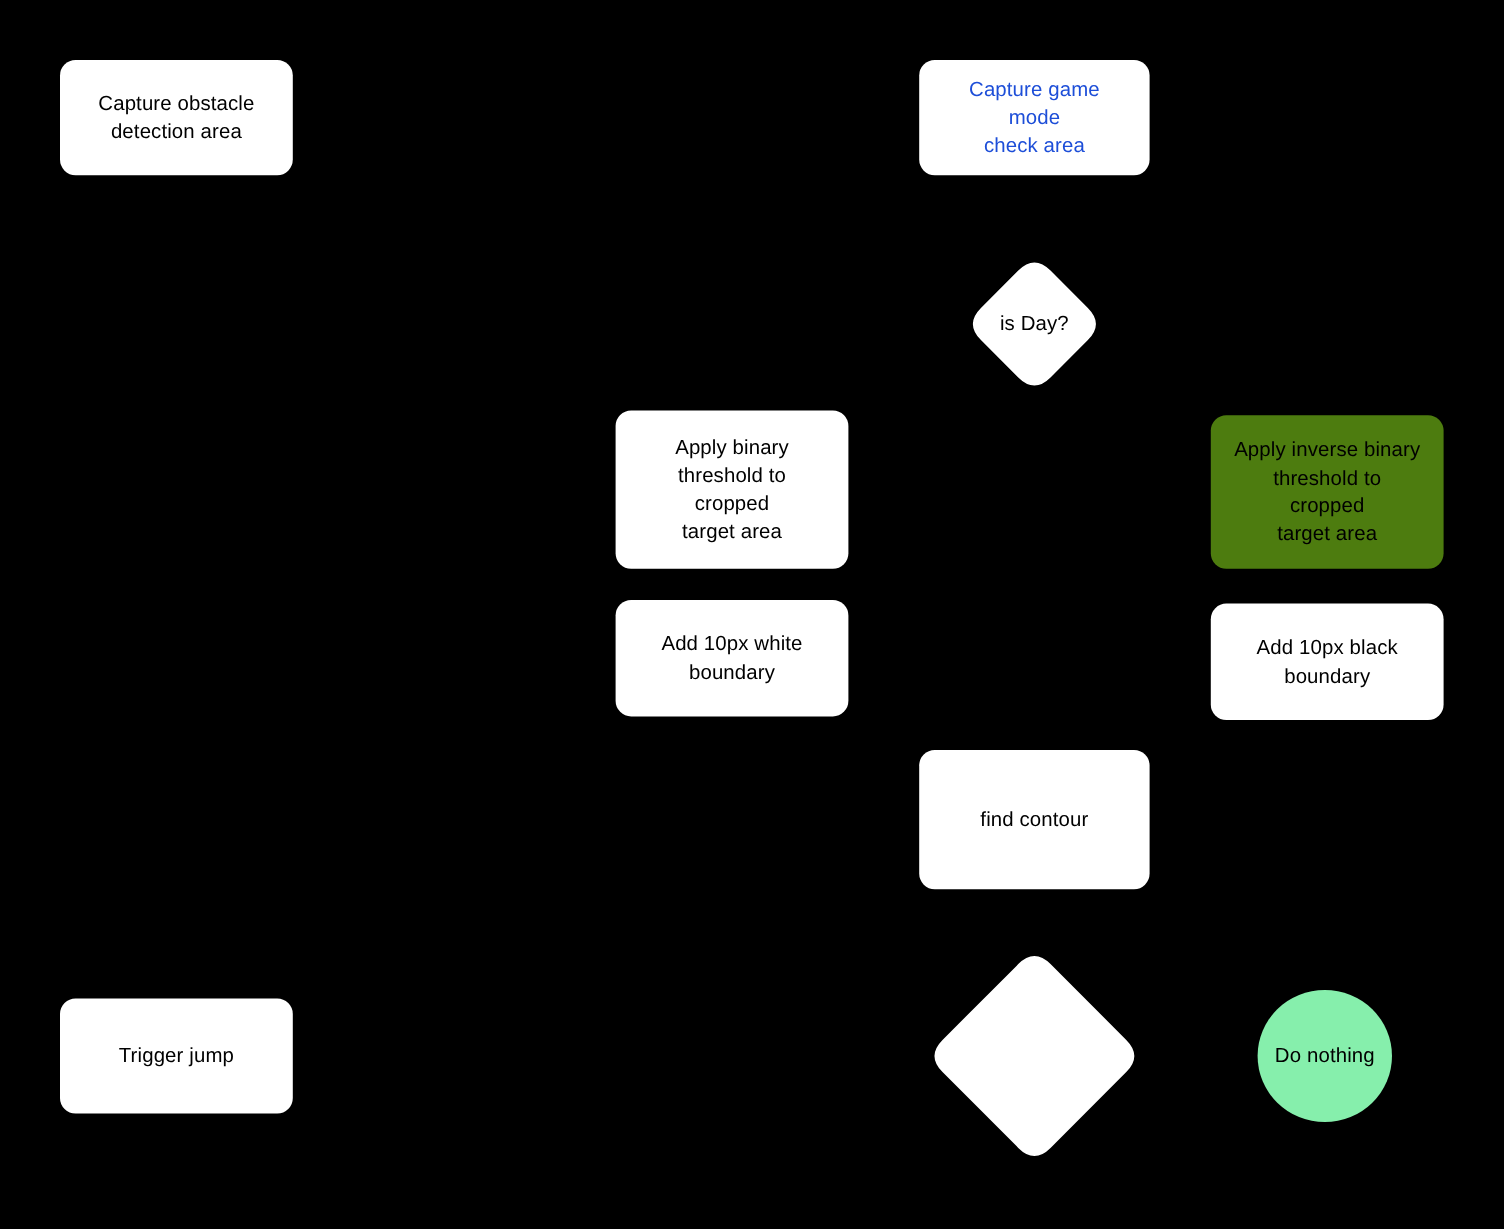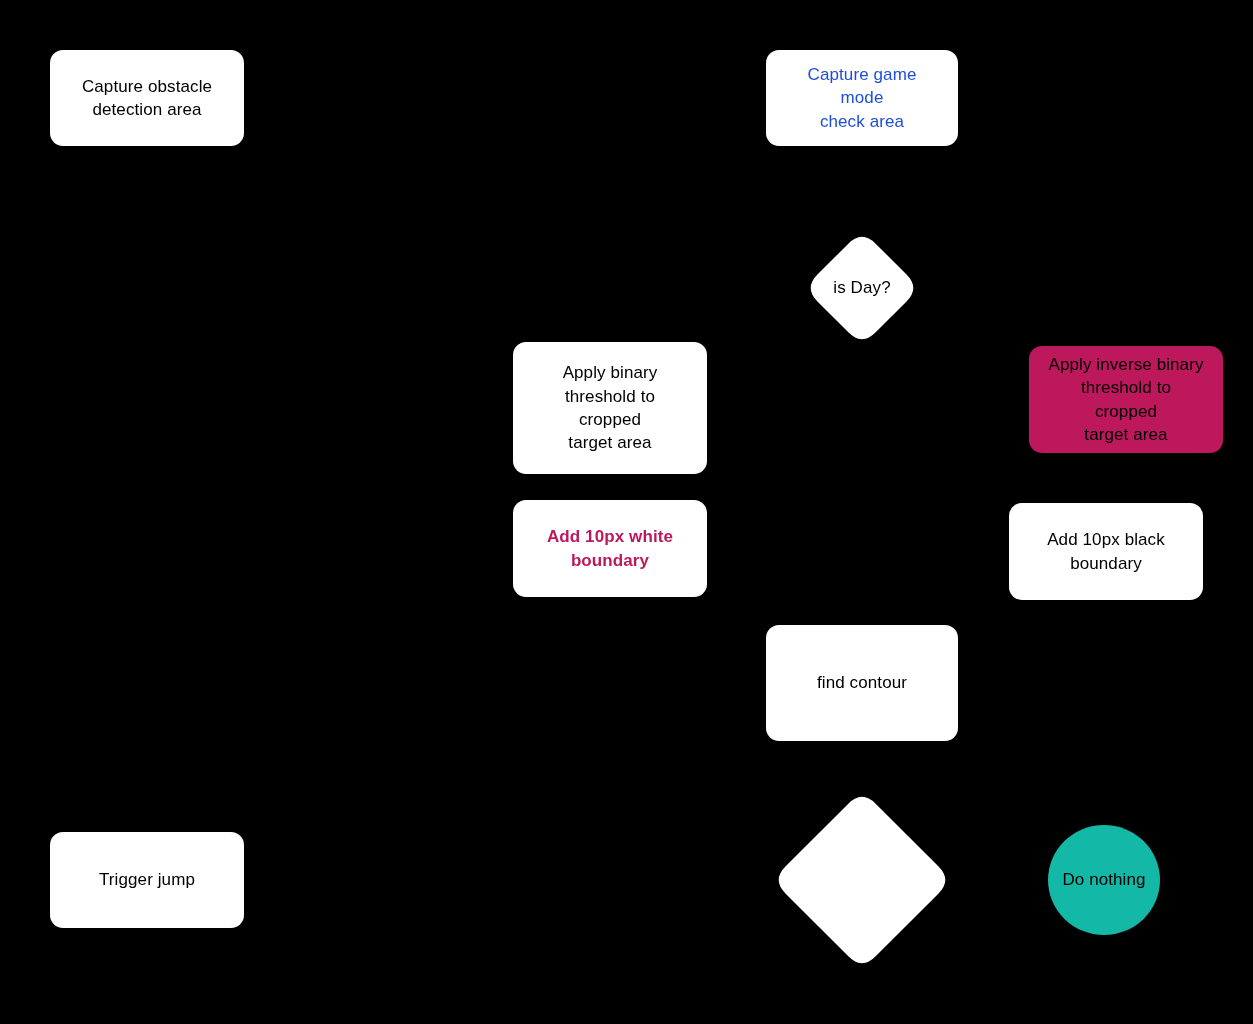--- a/index.html
+++ b/index.html
@@ -85,33 +85,33 @@
         <path d="M 862 673.5 L 862 776.75 L 862 776.75 L 862 880"></path>
         <path d="M 862 880 L 862 880 L 147 880 L 147 880"></path>
         <path d="M 862 880 L 862 880 L 1104 880 L 1104 880"></path>
       </g>
   </svg>
   <div id="nodes">
       <div class="node process" style="left: 50px; top: 50px; width: 194px; height: 96px; background: rgb(255, 255, 255);"><span class="node-label" style="color: rgb(0, 0, 0);">Capture obstacle
 detection area</span></div>
       <div class="node process" style="left: 766px; top: 50px; width: 192px; height: 96px; background: rgb(255, 255, 255);"><span class="node-label" style="color: #1d4ed8;">Capture game mode
 check area</span></div>
-      <div class="node decision" style="left: 804px; top: 230px; width: 116px; height: 116px;"><svg class="diamond-shape" width="116" height="116" viewBox="0 0 116 116">
+      <div class="node decision" style="left: 804px; top: 212px; width: 116px; height: 116px;"><svg class="diamond-shape" width="116" height="116" viewBox="0 0 116 116">
           <path d="M 44.5649711574556 13.435028842544401 Q 58 0 71.4350288425444 13.435028842544401 L 102.5649711574556 44.5649711574556 Q 116 58 102.5649711574556 71.4350288425444 L 71.4350288425444 102.5649711574556 Q 58 116 44.5649711574556 102.5649711574556 L 13.435028842544401 71.4350288425444 Q 0 58 13.435028842544401 44.5649711574556 Z" fill="#ffffff"></path>
         </svg><span class="node-label" style="color: rgb(0, 0, 0);">is Day?</span></div>
       <div class="node process" style="left: 513px; top: 342px; width: 194px; height: 132px; background: rgb(255, 255, 255);"><span class="node-label" style="color: rgb(0, 0, 0);">Apply binary
 threshold to cropped
 target area</span></div>
-      <div class="node process" style="left: 1009px; top: 346px; width: 194px; height: 107px; background: #be185d; margin-left: 20px;"><span class="node-label" style="color: rgb(0, 0, 0);">Apply inverse binary
+      <div class="node process" style="left: 1009px; top: 346px; width: 194px; height: 128px; background: #4d7c0f;"><span class="node-label" style="color: rgb(0, 0, 0);">Apply inverse binary
 threshold to cropped
 target area</span></div>
-      <div class="node process" style="left: 513px; top: 500px; width: 194px; height: 97px; background: rgb(255, 255, 255);"><span class="node-label" style="color: #be185d; font-weight: bold;">Add 10px white
+      <div class="node process" style="left: 513px; top: 500px; width: 194px; height: 97px; background: rgb(255, 255, 255);"><span class="node-label" style="color: #000000;">Add 10px white
 boundary</span></div>
       <div class="node process" style="left: 1009px; top: 503px; width: 194px; height: 97px; background: rgb(255, 255, 255); align-items: center;"><span class="node-label" style="color: rgb(0, 0, 0);">Add 10px black
 boundary</span></div>
       <div class="node process" style="left: 766px; top: 625px; width: 192px; height: 116px; background: rgb(255, 255, 255);"><span class="node-label" style="color: rgb(0, 0, 0);">find contour</span></div>
       <div class="node decision" style="left: 772px; top: 790px; width: 180px; height: 180px;"><svg class="diamond-shape" width="180" height="180" viewBox="0 0 180 180">
           <path d="M 76.5649711574556 13.4350288425444 Q 90 0 103.4350288425444 13.4350288425444 L 166.5649711574556 76.5649711574556 Q 180 90 166.5649711574556 103.4350288425444 L 103.4350288425444 166.5649711574556 Q 90 180 76.5649711574556 166.5649711574556 L 13.4350288425444 103.4350288425444 Q 0 90 13.4350288425444 76.5649711574556 Z" fill="#ffffff"></path>
         </svg></div>
-      <div class="node ellipse" style="left: 1048px; top: 825px; width: 112px; height: 110px; background: #14b8a6;"><span class="node-label" style="color: rgb(0, 0, 0);">Do nothing</span></div>
+      <div class="node ellipse" style="left: 1048px; top: 825px; width: 112px; height: 110px; background: #86efac;"><span class="node-label" style="color: rgb(0, 0, 0);">Do nothing</span></div>
       <div class="node process" style="left: 50px; top: 832px; width: 194px; height: 96px; background: rgb(255, 255, 255);"><span class="node-label" style="color: rgb(0, 0, 0);">Trigger jump</span></div>
     </div>
 </div>
 
 </body></html>

